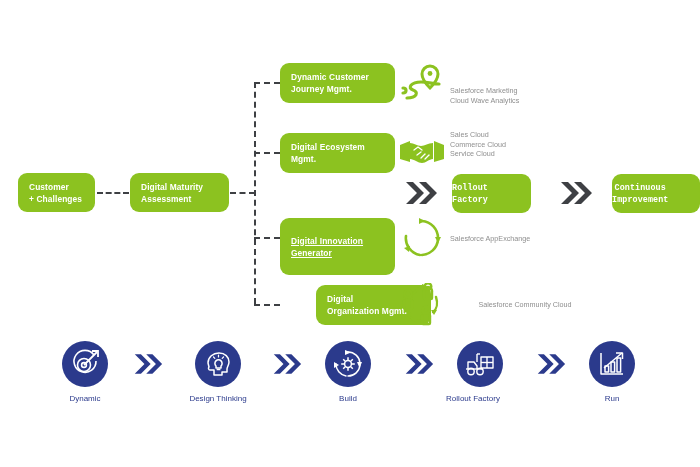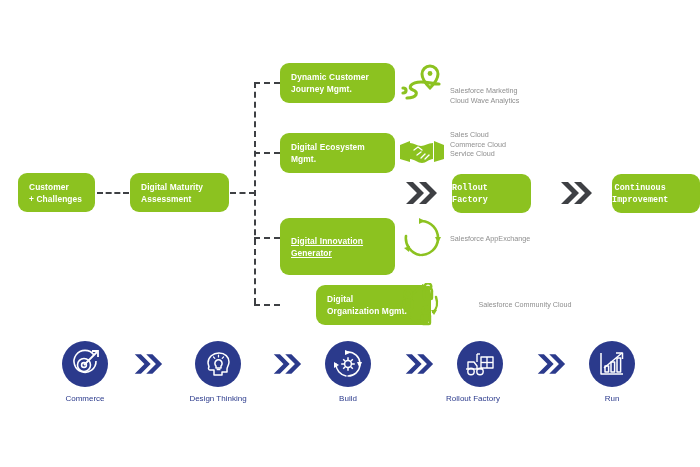--- a/index.html
+++ b/index.html
@@ -217,21 +217,21 @@
     <svg width="30" height="30" viewBox="0 0 30 30">
       <g fill="none" stroke="#FFFFFF" stroke-width="1.6">
         <path d="M24 6 A11 11 0 1 0 26 12"></path>
         <circle cx="14" cy="16" r="6.5"></circle>
         <circle cx="14" cy="16" r="2.4"></circle>
       </g>
       <path d="M14 16 L27 3" stroke="#FFFFFF" stroke-width="1.8" fill="none"></path>
       <path d="M22 2 L28 2 L28 8" fill="none" stroke="#FFFFFF" stroke-width="1.8"></path>
     </svg>
   </div>
-  <div class="clabel" style="left:30px;top:394px;">Commerce</div>
+  <div class="clabel" style="left:30px;top:394px;">Dynamic</div>
 
   <div class="chev" style="left:133px;top:352px;">
     <svg width="30" height="24" viewBox="0 0 34 26">
       <path d="M2 2 L13 13 L2 24 L9 24 L20 13 L9 2 Z" fill="#2B3A8C"></path>
       <path d="M15 2 L26 13 L15 24 L22 24 L33 13 L22 2 Z" fill="#2B3A8C"></path>
     </svg>
   </div>
 
   <div class="circ" style="left:195px;top:341px;">
     <svg width="30" height="30" viewBox="0 0 30 30">

